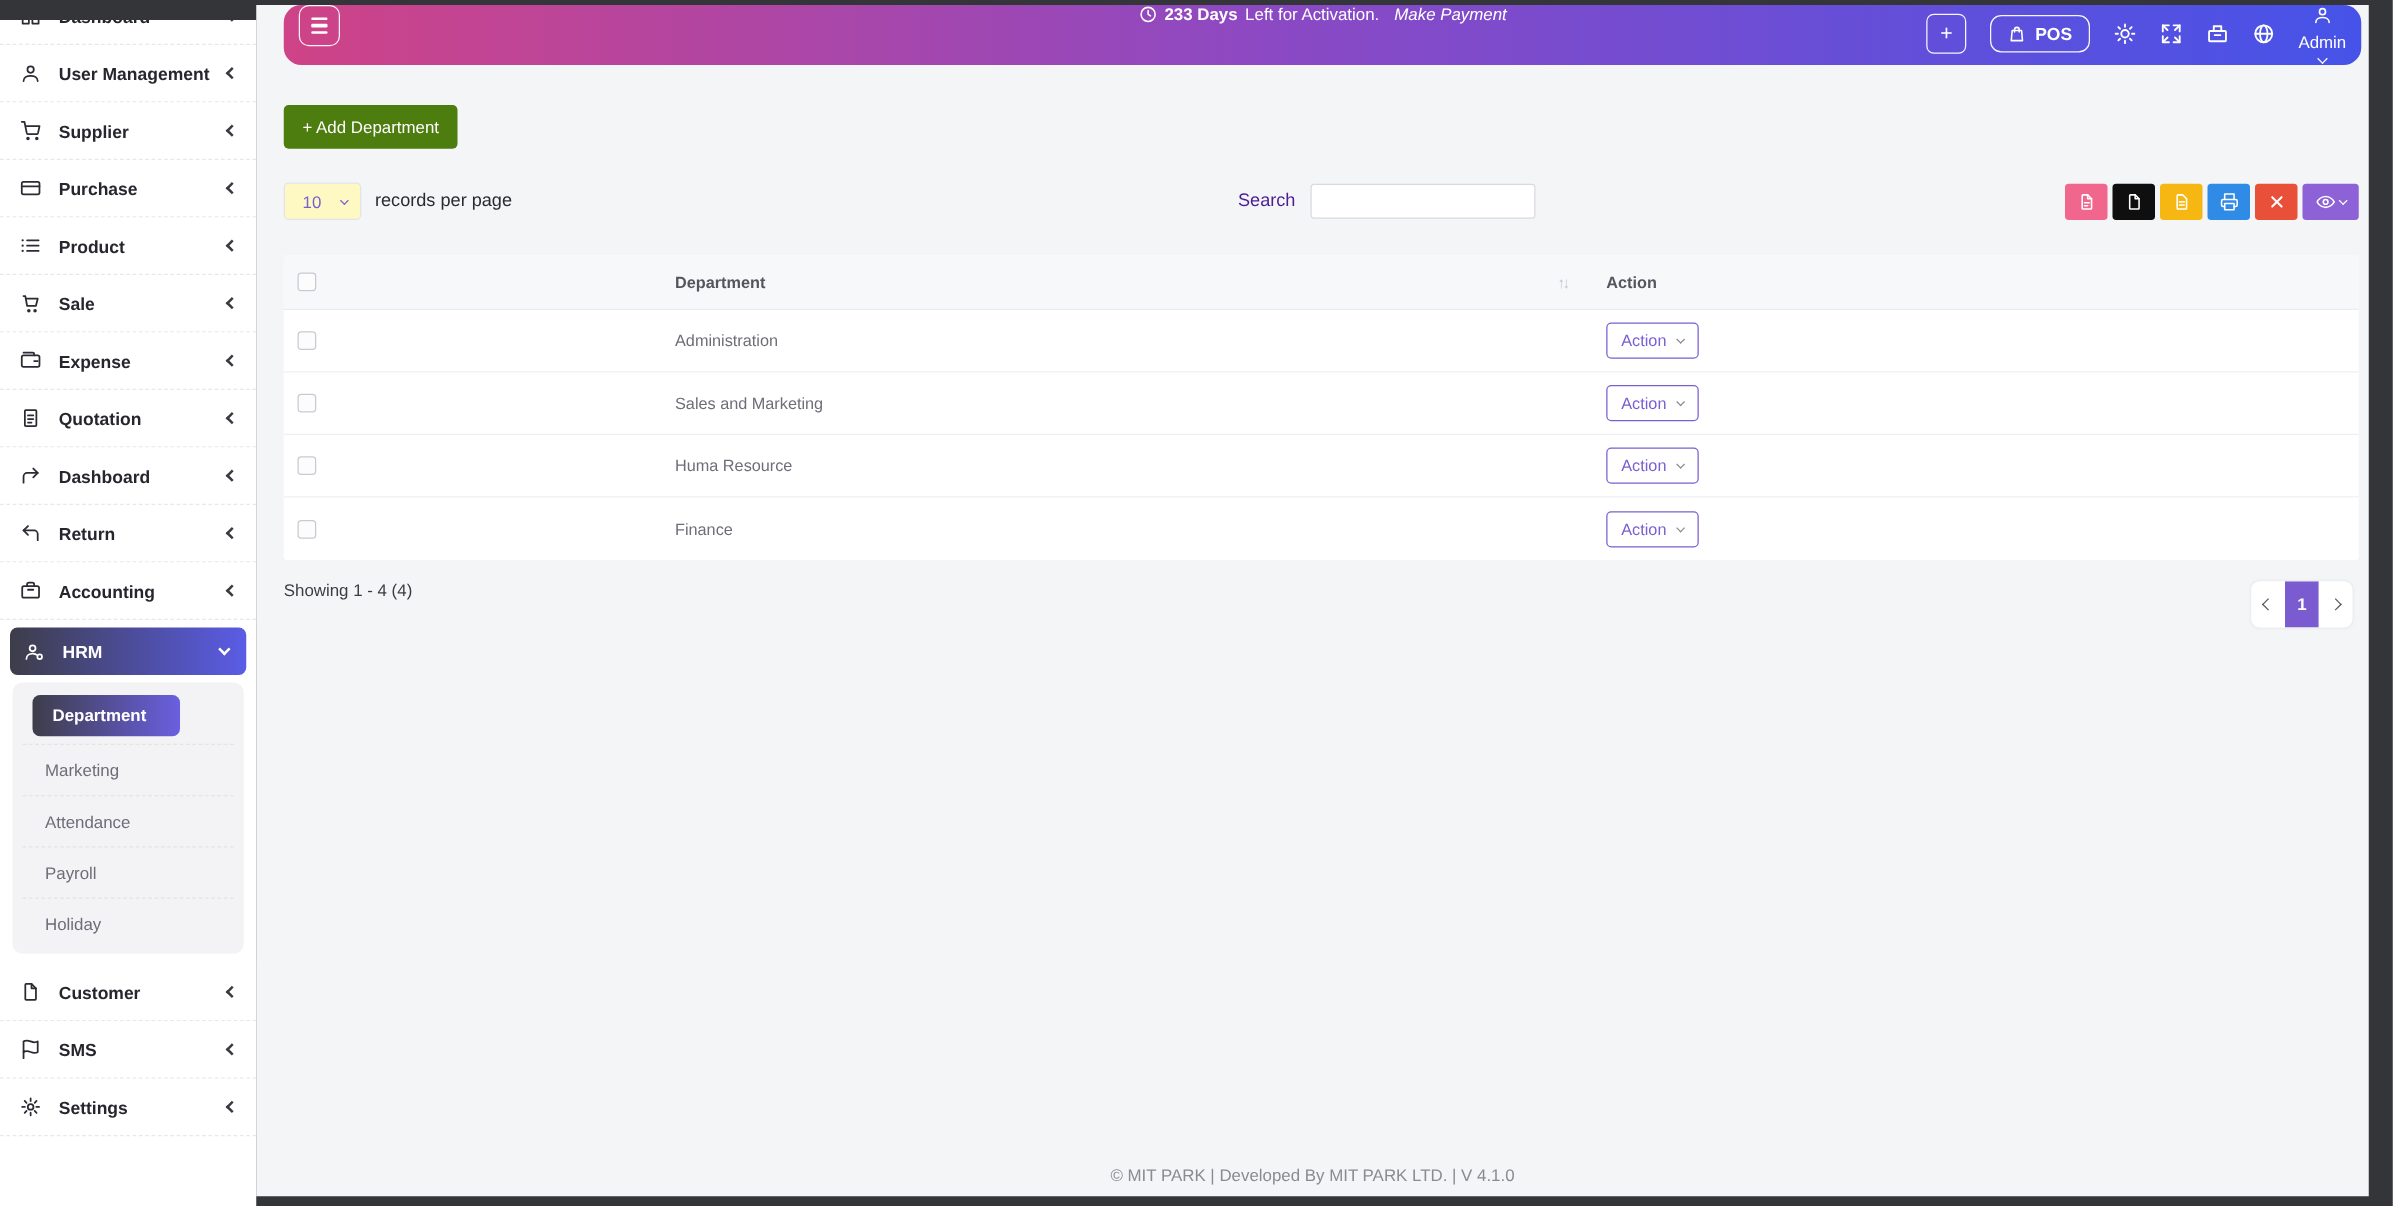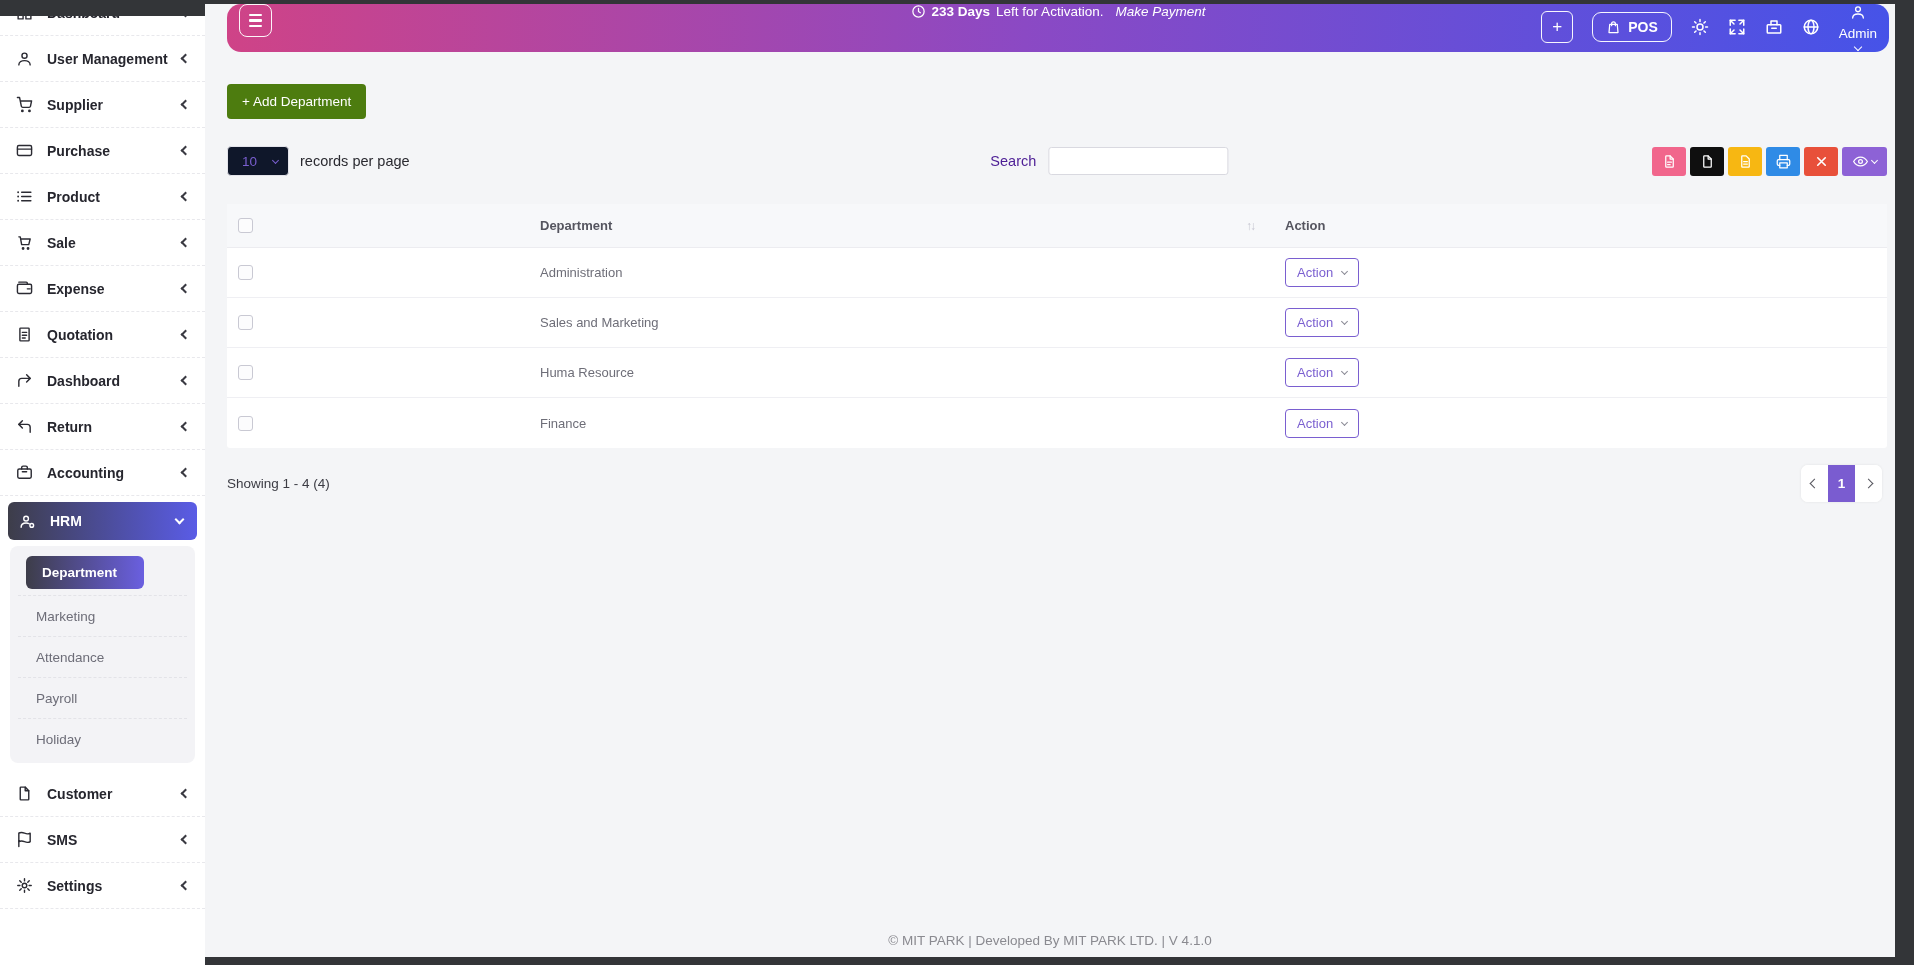--- a/index.html
+++ b/index.html
@@ -39,21 +39,21 @@
               color:#fff; font-size:17px; display:flex; align-items:center; justify-content:center; cursor:pointer; }
   .pos-btn { display:flex; align-items:center; gap:7px; border:1.5px solid rgba(255,255,255,.95); border-radius:9px;
              padding:6px 13px; color:#fff; font-size:14px; font-weight:600; background:transparent; cursor:pointer; }
   .tic { width:18px; height:18px; stroke:#fff; fill:none; stroke-width:2; stroke-linecap:round; stroke-linejoin:round; cursor:pointer; }
   .admin { display:flex; align-items:center; gap:6px; font-size:13.5px; cursor:pointer;flex-direction:column; }
   .admin .caret { width:6px; height:6px; border-right:1.6px solid #fff; border-bottom:1.6px solid #fff; transform:rotate(45deg); margin-top:-3px; }
   .add-btn { margin:32px 0 0 22px; display:inline-block; background:#4d7c0f; color:#fff; border:none; border-radius:4px;
              padding:10px 15px; font-size:13.5px; cursor:pointer; font-family:inherit; }
   .toolbar { margin:27px 8px 0 22px; display:flex; align-items:center; }
   .rpp { display:flex; align-items:center; gap:11px; }
-  .select-box { width:62px; height:30px; background:#0f172a; border:1px solid #e3e3ea; border-radius:4px;
+  .select-box { width:62px; height:30px; background:#fef9c3; border:1px solid #e3e3ea; border-radius:4px;
                 display:flex; align-items:center; padding:0 10px 0 14px; cursor:pointer; }
   .select-box .val { color:#7a5fd0; font-size:13.5px; }
   .select-box .caret { width:5px; height:5px; border-right:1.6px solid #7a5fd0; border-bottom:1.6px solid #7a5fd0;
                        transform:rotate(45deg); margin-left:auto; margin-top:-2px; }
   .rpp-label { font-size:14.5px; color:#2a2a30; }
   .search-group { position:absolute; left:50%; transform:translateX(-28%); display:flex; align-items:center; gap:12px; }
   .toolbar { position:relative; }
   .search-label { font-size:14.5px; color:#4c1d95; }
   .search-input { width:180px; height:28px; border:1px solid #d9d9e0; border-radius:3px; background:#fff; padding:0 8px;
                   font-size:13px; font-family:inherit; color:#333; outline:none; }
@@ -72,21 +72,21 @@
   .t-row:last-child { border-bottom:none; }
   .col-check { width:313px; padding-left:11px; display:flex; align-items:center; }
   .col-dept { flex:1; display:flex; align-items:center; }
   .col-dept .sort { margin-left:auto; margin-right:16px; color:#c6c6d0; font-size:12px; letter-spacing:-2px; font-weight:400; }
   .col-action { width:617px; padding-left:15px; display:flex; align-items:center; }
   .checkbox { width:15px; height:15px; border:1px solid #c9c9d3; border-radius:3px; background:#fcfcfd; cursor:pointer; }
   .action-btn { display:flex; align-items:center; gap:9px; background:#fff; border:1px solid #7a5fd0; color:#7a5fd0;
                 border-radius:4px; padding:6px 11px; font-size:13px; cursor:pointer; font-family:inherit; }
   .action-btn .caret { width:5px; height:5px; border-right:1.6px solid #8a8a95; border-bottom:1.6px solid #8a8a95;
                        transform:rotate(45deg); margin-top:-2px; }
-  .list-footer { margin:17px 13px 0 22px; display:flex; align-items:center; justify-content:space-between; }
+  .list-footer { margin:17px 13px 0 22px; display:flex; align-items:flex-start; justify-content:space-between; }
   .showing { font-size:13.5px; color:#3c3c44; }
   .pagination { display:flex; background:#fff; border-radius:7px; box-shadow:0 0 3px rgba(0,0,0,.08); overflow:hidden; }
   .page-btn { width:27px; height:37px; display:flex; align-items:center; justify-content:center; background:#fff; border:none; cursor:pointer; }
   .page-btn .chv { width:7px; height:7px; border-right:1.8px solid #55555d; border-bottom:1.8px solid #55555d; }
   .chv.left { transform:rotate(135deg); } .chv.right { transform:rotate(-45deg); }
   .page-btn.current { background:#7a5cd0; color:#fff; font-size:13.5px; font-weight:700; }
   .footer { position:absolute; left:0; right:0; bottom:9px; text-align:center; font-size:13.5px; color:#8a8a90; }
 </style>
 </head>
 <body>

